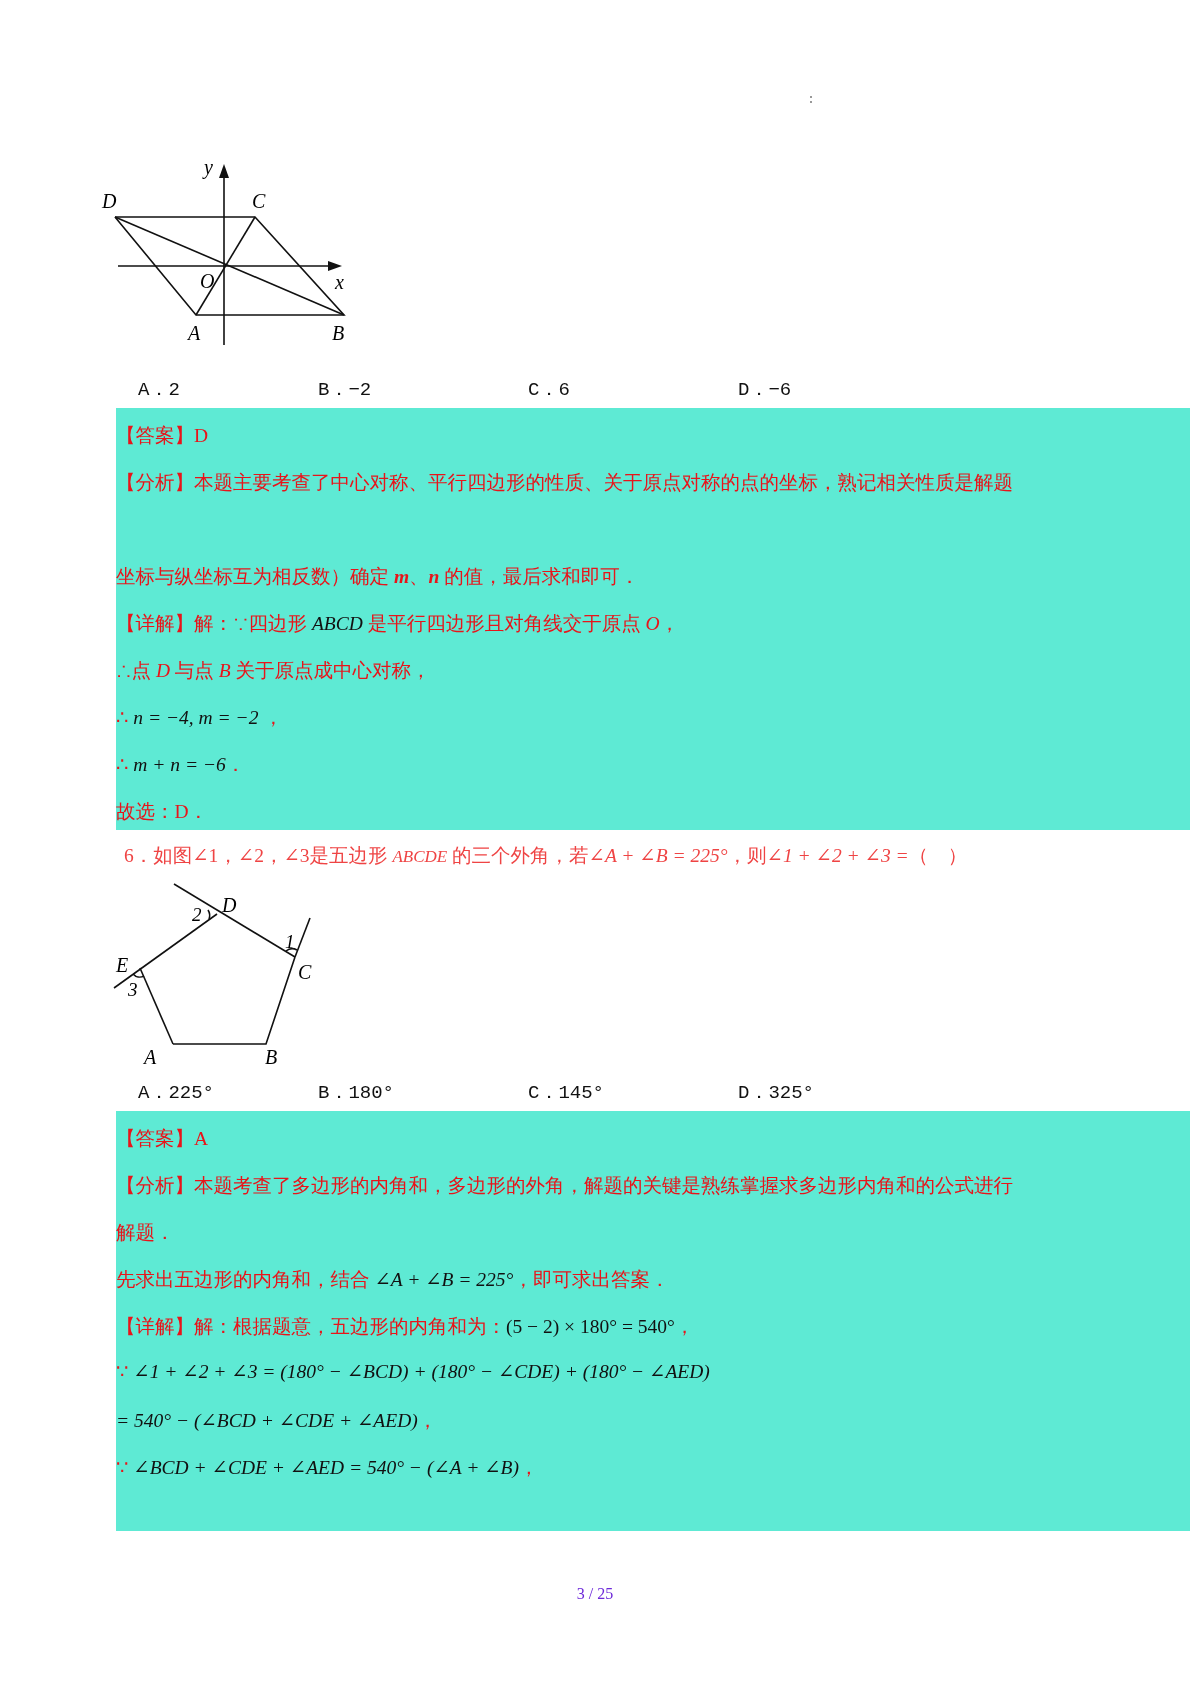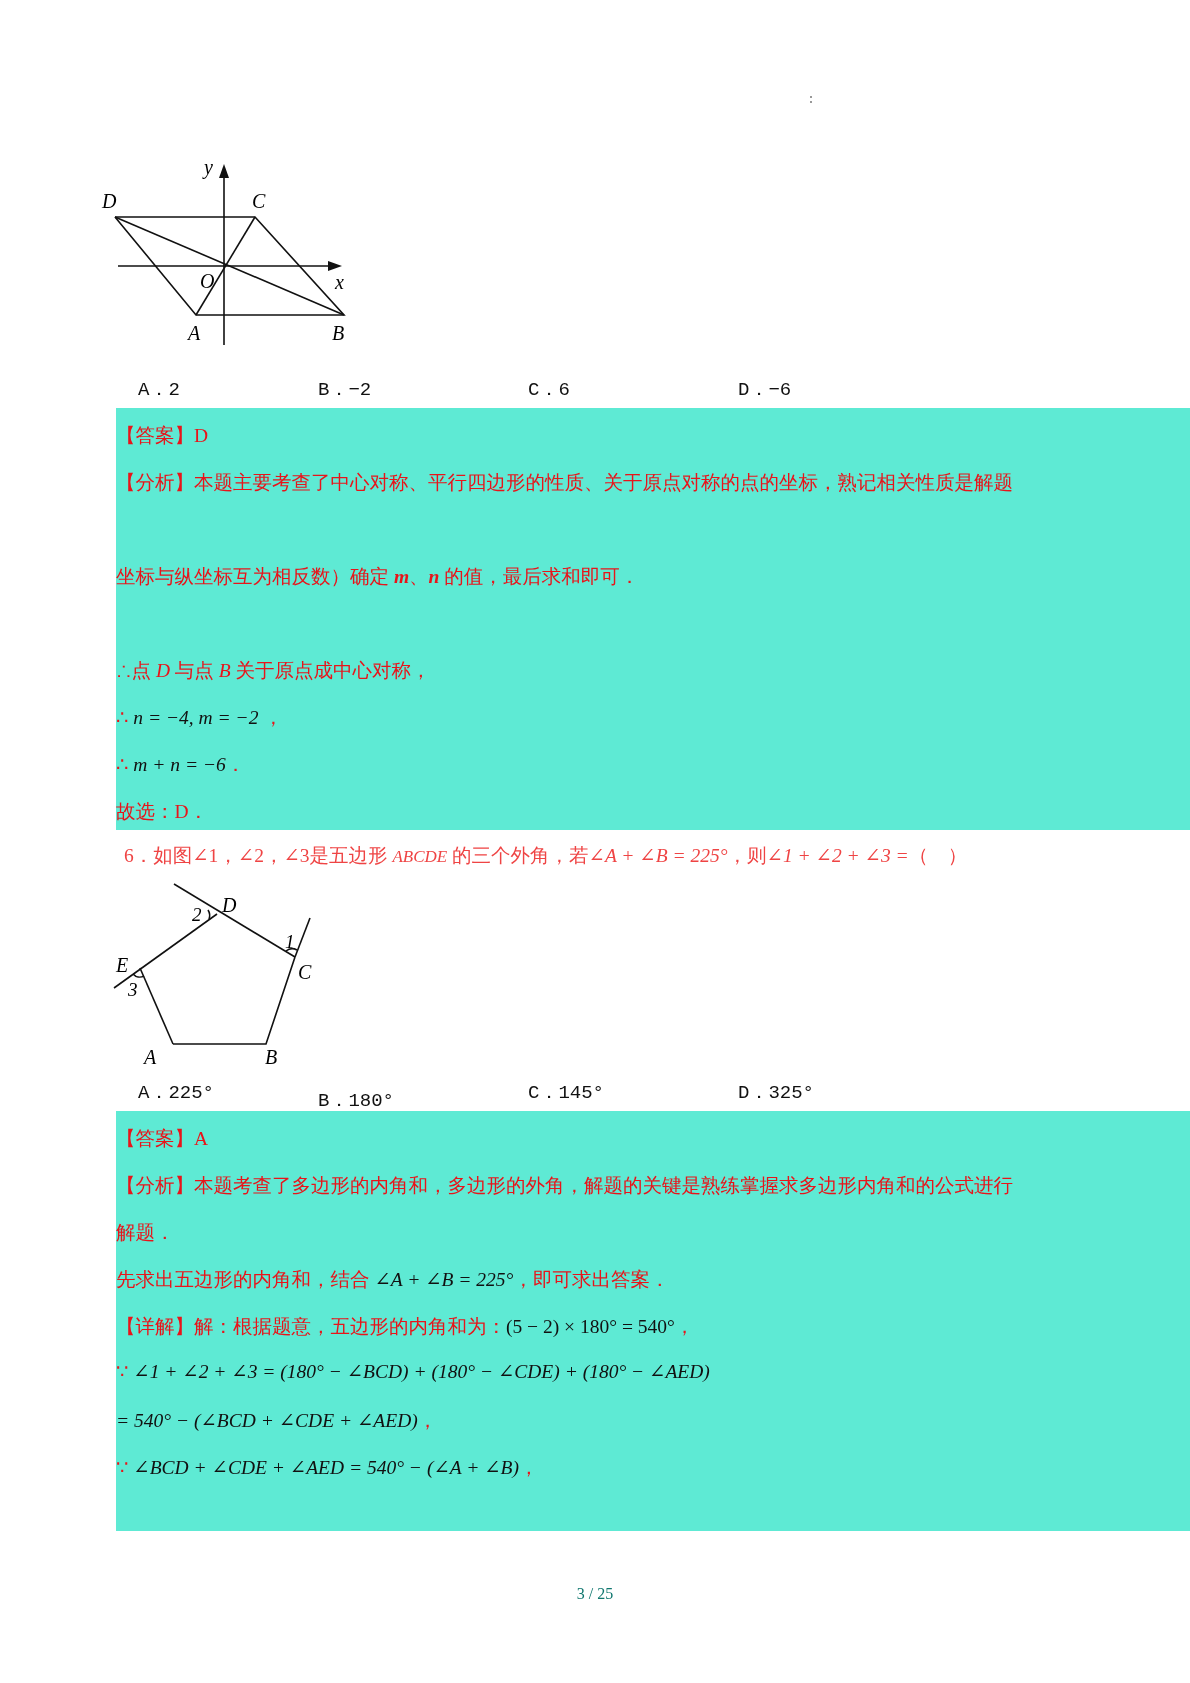--- a/index.html
+++ b/index.html
@@ -17,21 +17,21 @@
   .answer-box {
     position: absolute; left: 108px; width: 1134px; background: #5eead4; margin-left: 8px;
   }
   .line {
     position: absolute; left: 0; white-space: nowrap; font-size: 19.5px; color: #e8141a;
   }
   .tag { color: #e8141a; }
   .blk { color: #111; }
   .it { font-style: italic; }
   .q-stem { position: absolute; left: 124px; top: 842px; font-size: 19.5px; white-space: nowrap; color:#ef4444; }
-  .footer { position: absolute; left: 0; width: 1190px; top: 1585px; text-align: center; font-size: 16px; color: #0f766e; }
+  .footer { position: absolute; left: 0; width: 1190px; top: 1585px; text-align: center; font-size: 16px; color: #6d28d9; }
   svg text { font-family: "Liberation Serif", "DejaVu Serif", serif; font-style: italic; }
 </style>
 </head>
 <body>
 
 <div class="abs dot-mark">
     <span></span>
     <span></span>
   </div>
 
@@ -67,20 +67,23 @@
 <div class="answer-box" style="top:408px; height:422px;">
   <div class="line" style="top:14px;">
     <span class="tag">【答案】</span><span>D</span>
   </div>
   <div class="line" style="top:61px;">
     <span class="tag">【分析】</span><span>本题主要考查了中心对称、平行四边形的性质、关于原点对称的点的坐标，熟记相关性质是解题</span>
   </div>
   <div class="line" style="top:155px;">
     <span>坐标与纵坐标互为相反数）确定</span> <b class="it">m</b><span>、</span><b class="it">n</b> <span>的值，最后求和即可．</span>
   </div>
+  <div class="line" style="top:202px;">
+    <span class="tag">【详解】</span><span>解：∵四边形</span> <span class="it blk">ABCD</span> <span>是平行四边形且对角线交于原点</span> <span class="it">O</span><span>，</span>
+  </div>
   <div class="line" style="top:249px;">
     <span>∴点</span> <span class="it">D</span> <span>与点</span> <span class="it">B</span> <span>关于原点成中心对称，</span>
   </div>
   <div class="line" style="top:296px;">
     <span>∴</span> <span class="it blk">n = −4,  m = −2</span> <span>，</span>
   </div>
   <div class="line" style="top:343px;">
     <span>∴</span> <span class="it blk">m + n = −6</span><span>．</span>
   </div>
   <div class="line" style="top:390px;">
@@ -113,21 +116,21 @@
   <text x="16" y="98" font-size="20">E</text>
   <text x="44" y="190" font-size="20">A</text>
   <text x="165" y="190" font-size="20">B</text>
   <text x="185" y="74" font-size="19" font-style="normal">1</text>
   <text x="92" y="47" font-size="19" font-style="normal">2</text>
   <text x="28" y="122" font-size="19" font-style="normal">3</text>
 </svg>
 
 <div class="options" style="top:1079px;">
   <span class="opt" style="left:0px;"><span>A．</span><span>225°</span></span>
-  <span class="opt" style="left:180px;margin-top:8px;"><span>B．</span><span>180°</span></span>
+  <span class="opt" style="left:180px;"><span>B．</span><span>180°</span></span>
   <span class="opt" style="left:390px;"><span>C．</span><span>145°</span></span>
   <span class="opt" style="left:600px;"><span>D．</span><span>325°</span></span>
 </div>
 
 <div class="answer-box" style="top:1111px; height:420px;">
   <div class="line" style="top:14px;">
     <span class="tag">【答案】</span><span>A</span>
   </div>
   <div class="line" style="top:61px;">
     <span class="tag">【分析】</span><span>本题考查了多边形的内角和，多边形的外角，解题的关键是熟练掌握求多边形内角和的公式进行</span>

